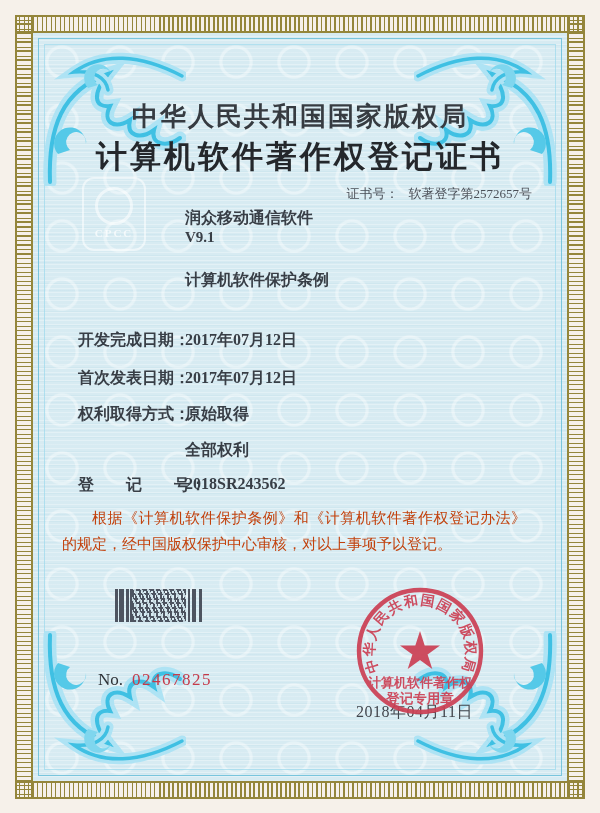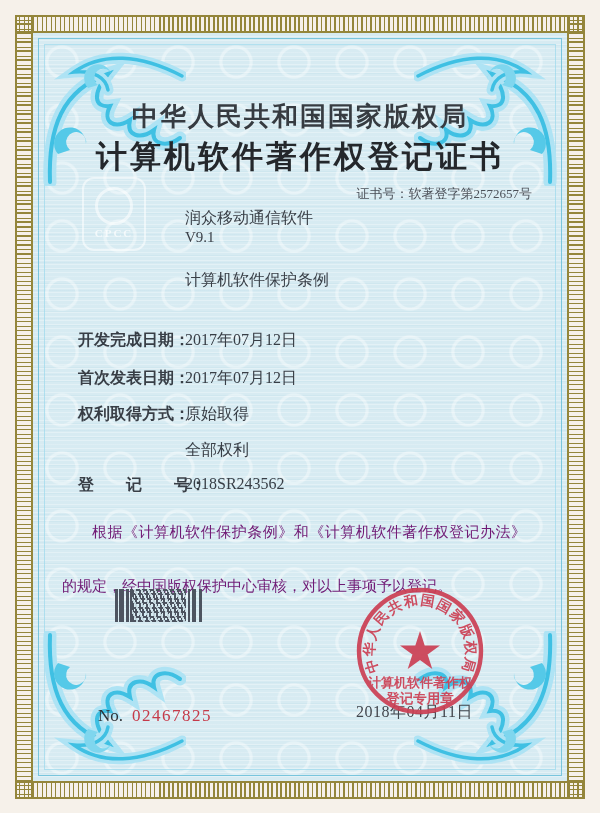--- a/index.html
+++ b/index.html
@@ -43,39 +43,39 @@
   .cpcc{position:absolute;left:82px;top:177px;width:60px;height:70px;z-index:2;
     border:2.5px solid rgba(255,255,255,.55);border-radius:12px;text-align:center;}
   .cpcc-ring{width:32px;height:32px;border:3px solid rgba(255,255,255,.55);border-radius:50%;margin:8px auto 2px;}
   .cpcc-text{font-size:11px;letter-spacing:2px;color:rgba(255,255,255,.7);font-weight:700;}
   
   .authority{position:absolute;left:0;right:0;top:99px;text-align:center;z-index:5;
     font-size:26px;font-weight:700;color:#363b41;letter-spacing:2px;}
   .cert-title{position:absolute;left:0;right:0;top:136px;text-align:center;z-index:5;
     font-size:31px;font-weight:700;color:#24272b;letter-spacing:3px;}
   .certno{position:absolute;right:68px;top:185px;z-index:5;font-size:13px;color:#4a4f57;}
-  .certno .lbl{}
+  .certno .lbl{margin-right:10px;}
   .row{position:absolute;left:78px;right:50px;z-index:5;font-size:16px;font-weight:700;color:#383e46;}
-  .row .fvalue{position:absolute;left:107px;top:0;font-weight:400;white-space:nowrap;}
+  .row .fvalue{position:absolute;left:107px;top:0;font-weight:700;white-space:nowrap;}
   .statement{position:absolute;left:62px;top:505px;width:464px;z-index:5;
-    font-size:15px;line-height:54px;color:#701a75;text-align:justify;text-indent:2em;font-weight:500;margin:0;}
+    font-size:15px;line-height:26px;color:#c2410c;text-align:justify;text-indent:2em;font-weight:500;margin:0;}
   
   .barcode{position:absolute;left:115px;top:589px;width:88px;height:33px;z-index:5;display:flex;}
   .bc-l,.bc-r{width:17px;height:100%;}
   .bc-l{background:repeating-linear-gradient(90deg,#4d5460 0 2.5px,rgba(0,0,0,0) 2.5px 4px,#4d5460 4px 9px,rgba(0,0,0,0) 9px 11px);}
   .bc-r{background:repeating-linear-gradient(90deg,rgba(0,0,0,0) 0 1.5px,#4d5460 1.5px 4px,rgba(0,0,0,0) 4px 5.5px,#4d5460 5.5px 10px,rgba(0,0,0,0) 10px 11.5px);}
   .bc-m{flex:1;height:100%;
     background-image:
       repeating-linear-gradient(63deg, rgba(215,235,242,0) 0 4px, rgba(215,235,242,.85) 4px 6px),
       repeating-linear-gradient(0deg, #4d5460 0 2px, rgba(0,0,0,0) 2px 4.5px),
       repeating-linear-gradient(90deg, #4d5460 0 2px, rgba(0,0,0,0) 2px 3.5px);}
   
   .seal{position:absolute;left:352px;top:583px;width:136px;height:136px;z-index:6;opacity:.93;}
   .issue-date{position:absolute;left:356px;top:702px;z-index:4;font-size:16px;color:#42464d;letter-spacing:.5px;}
-  .serial{position:absolute;left:98px;top:706px;z-index:5;font-size:17px;color:#2e3338;}
+  .serial{position:absolute;left:98px;top:670px;z-index:5;font-size:17px;color:#2e3338;}
   .serial .num{color:#c53a49;margin-left:9px;letter-spacing:1.5px;}
 </style>
 </head>
 <body>
 
 <div class="stage">
 
   <div class="band h top"></div>
   <div class="band h bottom"></div>
   <div class="band v left"></div>

